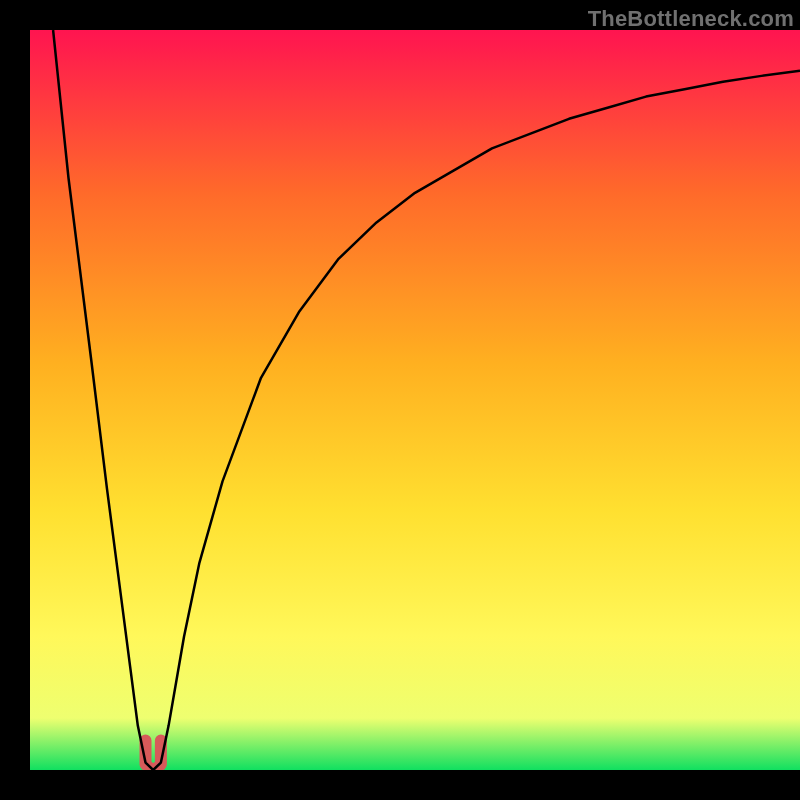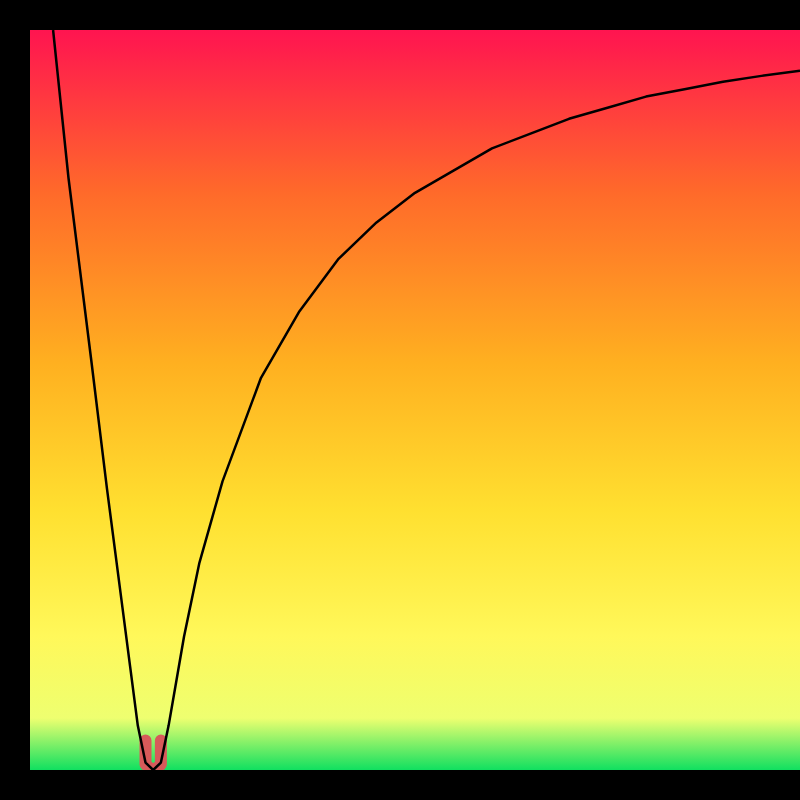--- a/index.html
+++ b/index.html
@@ -65,13 +65,14 @@
       <rect x="0" y="0" width="770" height="740" fill="url(#bg)"></rect>
     </svg>
 
     <svg class="svg-layer" viewBox="0 0 770 740" preserveAspectRatio="none">
       <path id="marker-shape" fill="none" stroke-width="12" stroke-linecap="round" stroke-linejoin="round" stroke="#d75a5a" d="M115.50 710.40 L115.50 734.00 Q123.20 744.00 130.90 734.00 L130.90 710.40"></path>
       <path id="curve-path" fill="none" stroke-width="2.5" stroke-linejoin="round" stroke="#000000" d="M23.10 0.00 L38.50 148.00 L61.60 333.00 L77.00 458.80 L92.40 577.20 L100.10 636.40 L107.80 695.60 L115.50 732.60 L123.20 740.00 L130.90 732.60 L138.60 695.60 L146.30 651.20 L154.00 606.80 L169.40 532.80 L192.50 451.40 L231.00 347.80 L269.50 281.20 L308.00 229.40 L346.50 192.40 L385.00 162.80 L423.50 140.60 L462.00 118.40 L500.50 103.60 L539.00 88.80 L577.50 77.70 L616.00 66.60 L654.50 59.20 L693.00 51.80 L731.50 45.88 L770.00 40.70"></path>
     </svg>
 
   </div>
 
+  <div class="watermark">TheBottleneck.com</div>
 </div>
 
 </body></html>

